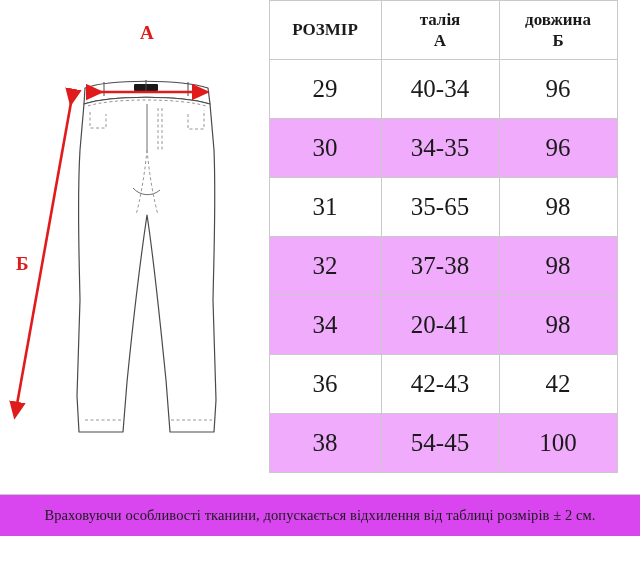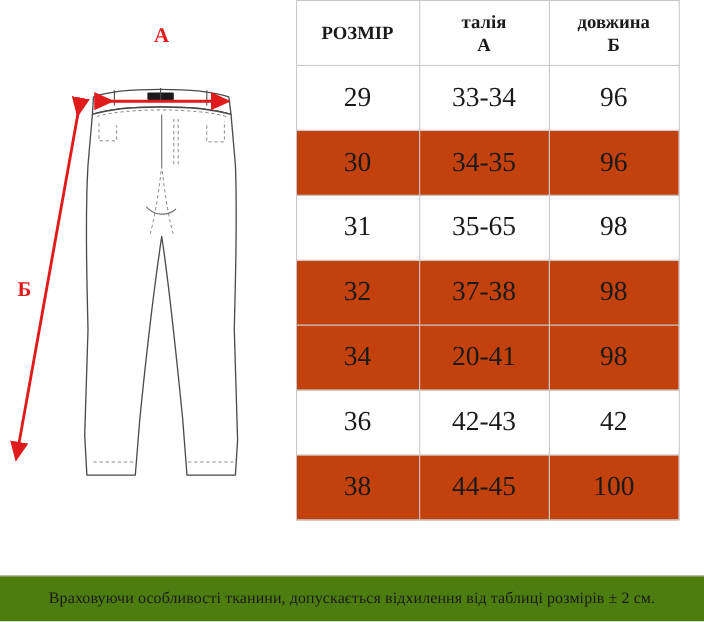--- a/index.html
+++ b/index.html
@@ -80,40 +80,40 @@
   table.size-table td {
     height: 58px;
     font-size: 25px;
     font-weight: normal;
     padding: 0 2px;
   }
   table.size-table tr.odd td {
     background: #ffffff;
   }
   table.size-table tr.even td {
-    background: #c2410c;
+    background: #f0abfc;
     margin-left: 44px;
   }
   .col-size { width: 112px; }
   .col-waist { width: 118px; }
   .col-length { width: 118px; }
 
   
   .footer-note {
     position: absolute;
     left: 0;
-    top: 523px;
+    top: 494px;
     width: 640px;
     height: 42px;
     box-sizing: border-box;
     border-top: 1px solid #c9c9c9;
     display: flex;
     align-items: center;
     justify-content: center;
-    background: #4d7c0f;
+    background: #d946ef;
   }
   .footer-note span {
     font-family: "Liberation Serif", serif;
     font-size: 14.5px;
     color: #1a1a1a;
     letter-spacing: 0.1px;
   }
 </style>
 </head>
 <body>
@@ -204,21 +204,21 @@
             </th>
             <th>
               <div>довжина</div>
               <div>Б</div>
             </th>
           </tr>
         </thead>
         <tbody>
           <tr class="odd">
             <td>29</td>
-            <td>33-34</td>
+            <td>40-34</td>
             <td>96</td>
           </tr>
           <tr class="even">
             <td>30</td>
             <td>34-35</td>
             <td>96</td>
           </tr>
           <tr class="odd">
             <td>31</td>
             <td>35-65</td>
@@ -234,21 +234,21 @@
             <td>20-41</td>
             <td>98</td>
           </tr>
           <tr class="odd">
             <td>36</td>
             <td>42-43</td>
             <td>42</td>
           </tr>
           <tr class="even">
             <td>38</td>
-            <td>44-45</td>
+            <td>54-45</td>
             <td>100</td>
           </tr>
         </tbody>
       </table>
     </div>
 
   </div>
 
   <div class="footer-note">
     <span>Враховуючи особливості тканини, допускається відхилення від таблиці розмірів ± 2 см.</span>

